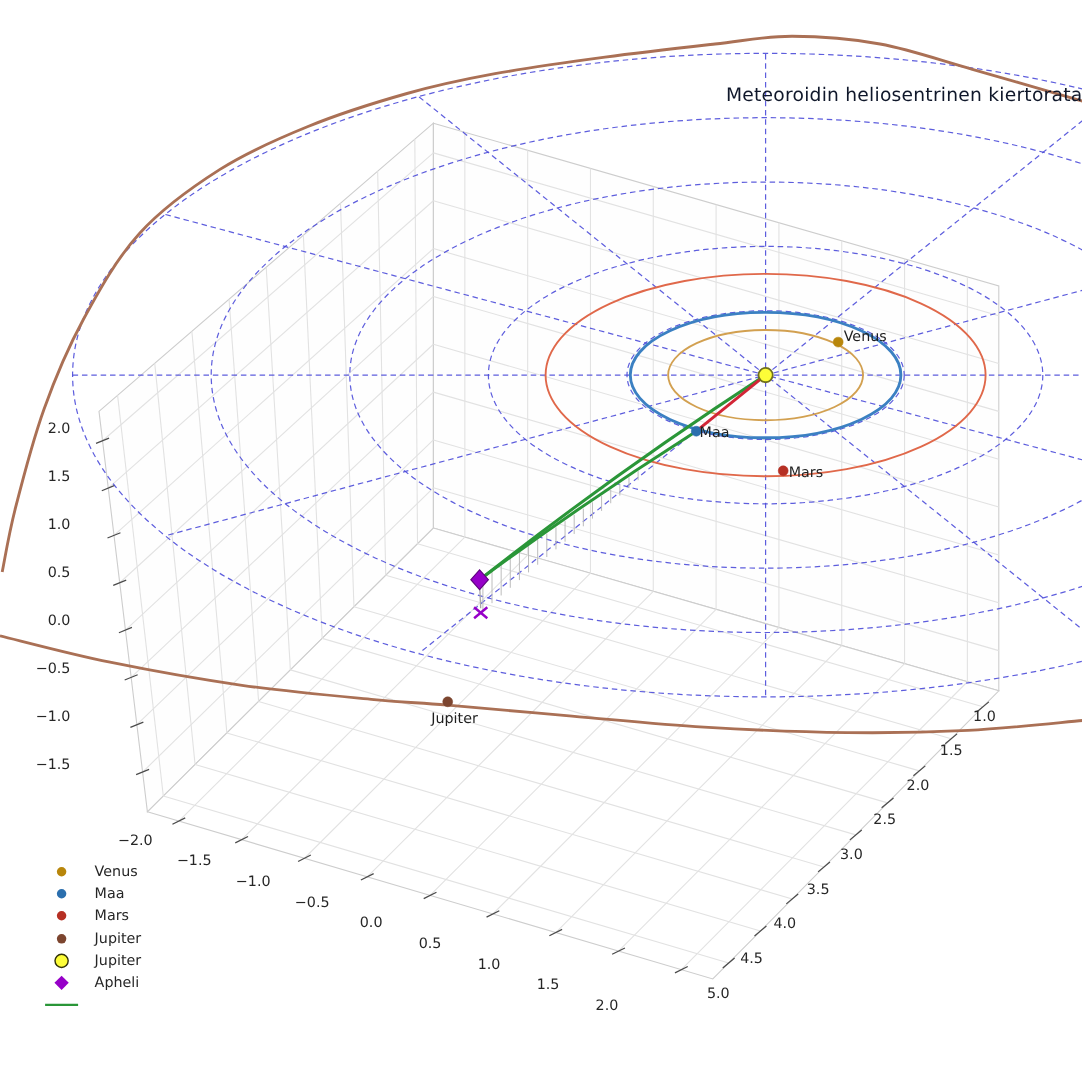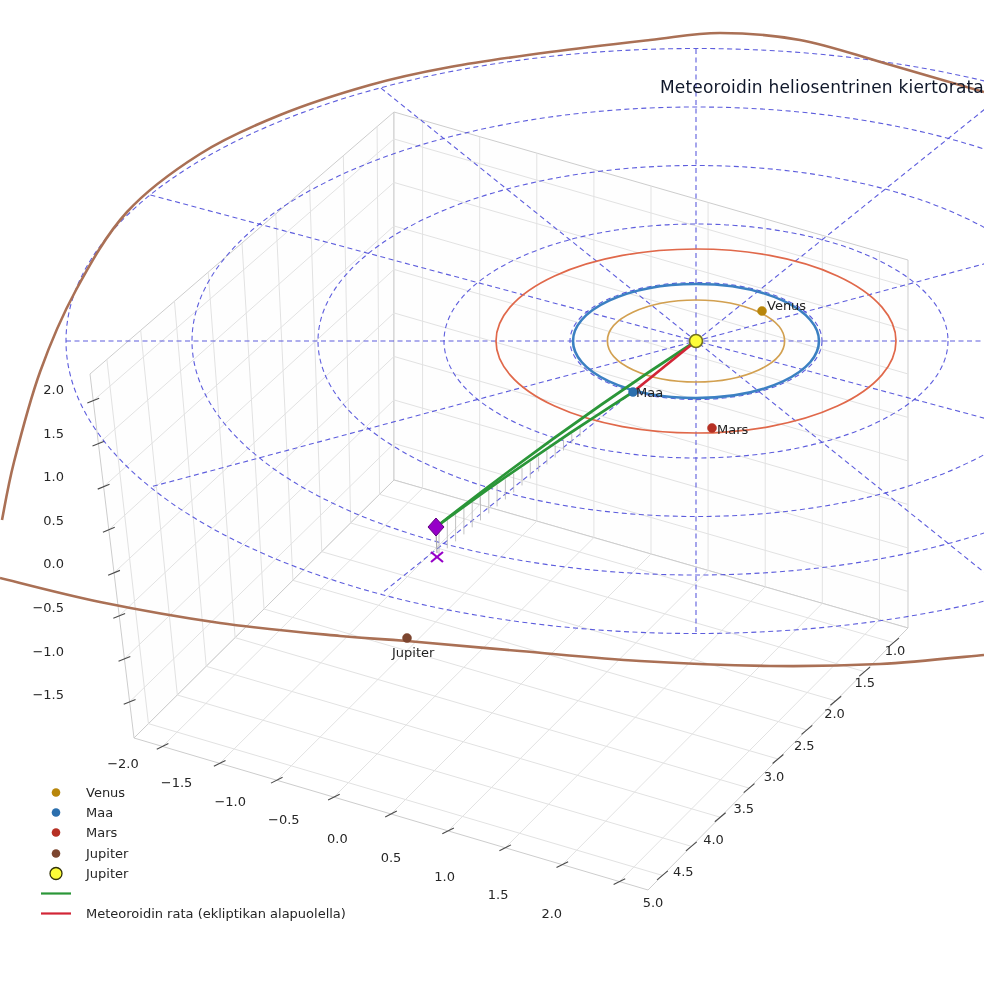--- a/index.html
+++ b/index.html
@@ -222,23 +222,23 @@
         <span class="lbl">Jupiter</span>
       </div>
       <div class="legend-row">
         <svg width="52" height="17">
           <circle cx="26" cy="8.5" r="6" fill="#fdfd38" stroke="#333308" stroke-width="1.3"></circle>
         </svg>
         <span class="lbl">Jupiter</span>
       </div>
       <div class="legend-row">
         <svg width="52" height="17">
+          <path d="M26,2 L32.5,8.5 L26,15 L19.5,8.5 Z" fill="#9600c8"></path>
+        </svg>
+        <span class="lbl">Apheli</span>
+      </div>
+      <div class="legend-row">
+        <svg width="52" height="17">
           <line x1="11" y1="8.5" x2="41" y2="8.5" stroke="#2a9638" stroke-width="2.2"></line>
         </svg>
-      </div>
-      <div class="legend-row">
-        <svg width="52" height="17">
-          <line x1="11" y1="8.5" x2="41" y2="8.5" stroke="#d22536" stroke-width="2.2"></line>
-        </svg>
-        <span class="lbl">Meteoroidin rata (ekliptikan alapuolella)</span>
       </div>
     </div>
 </div>
 
 </body></html>

